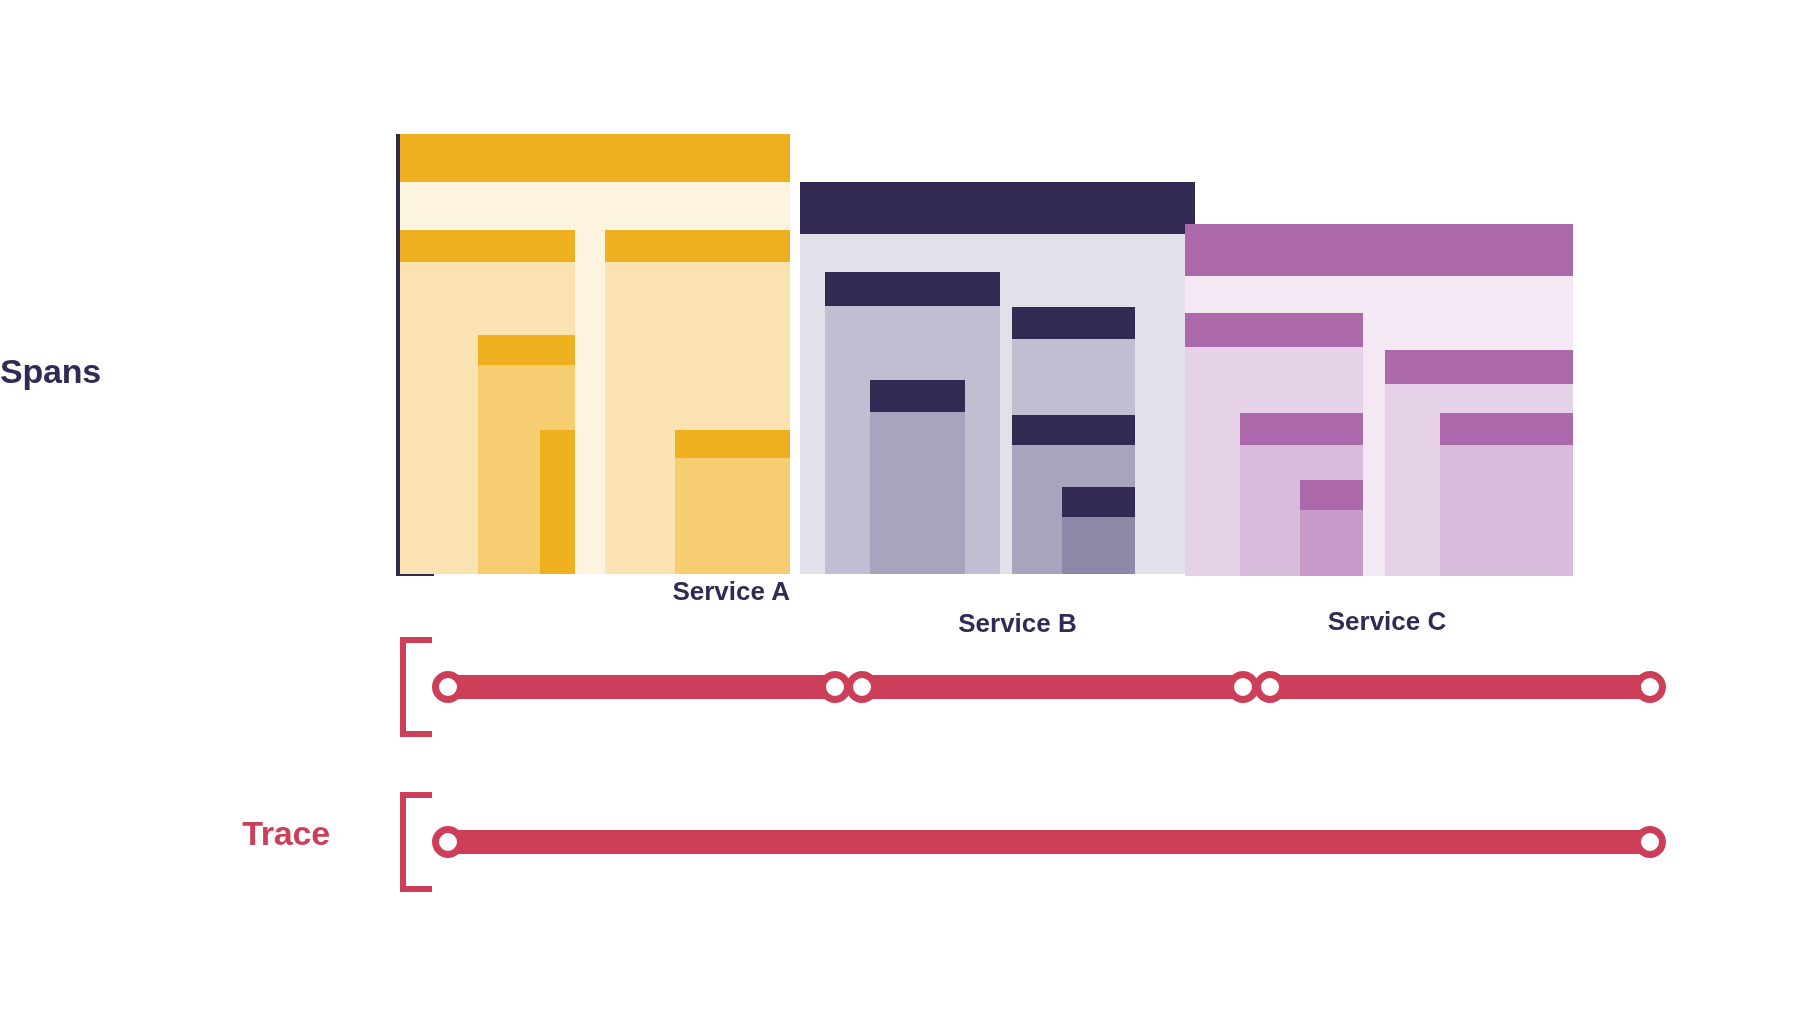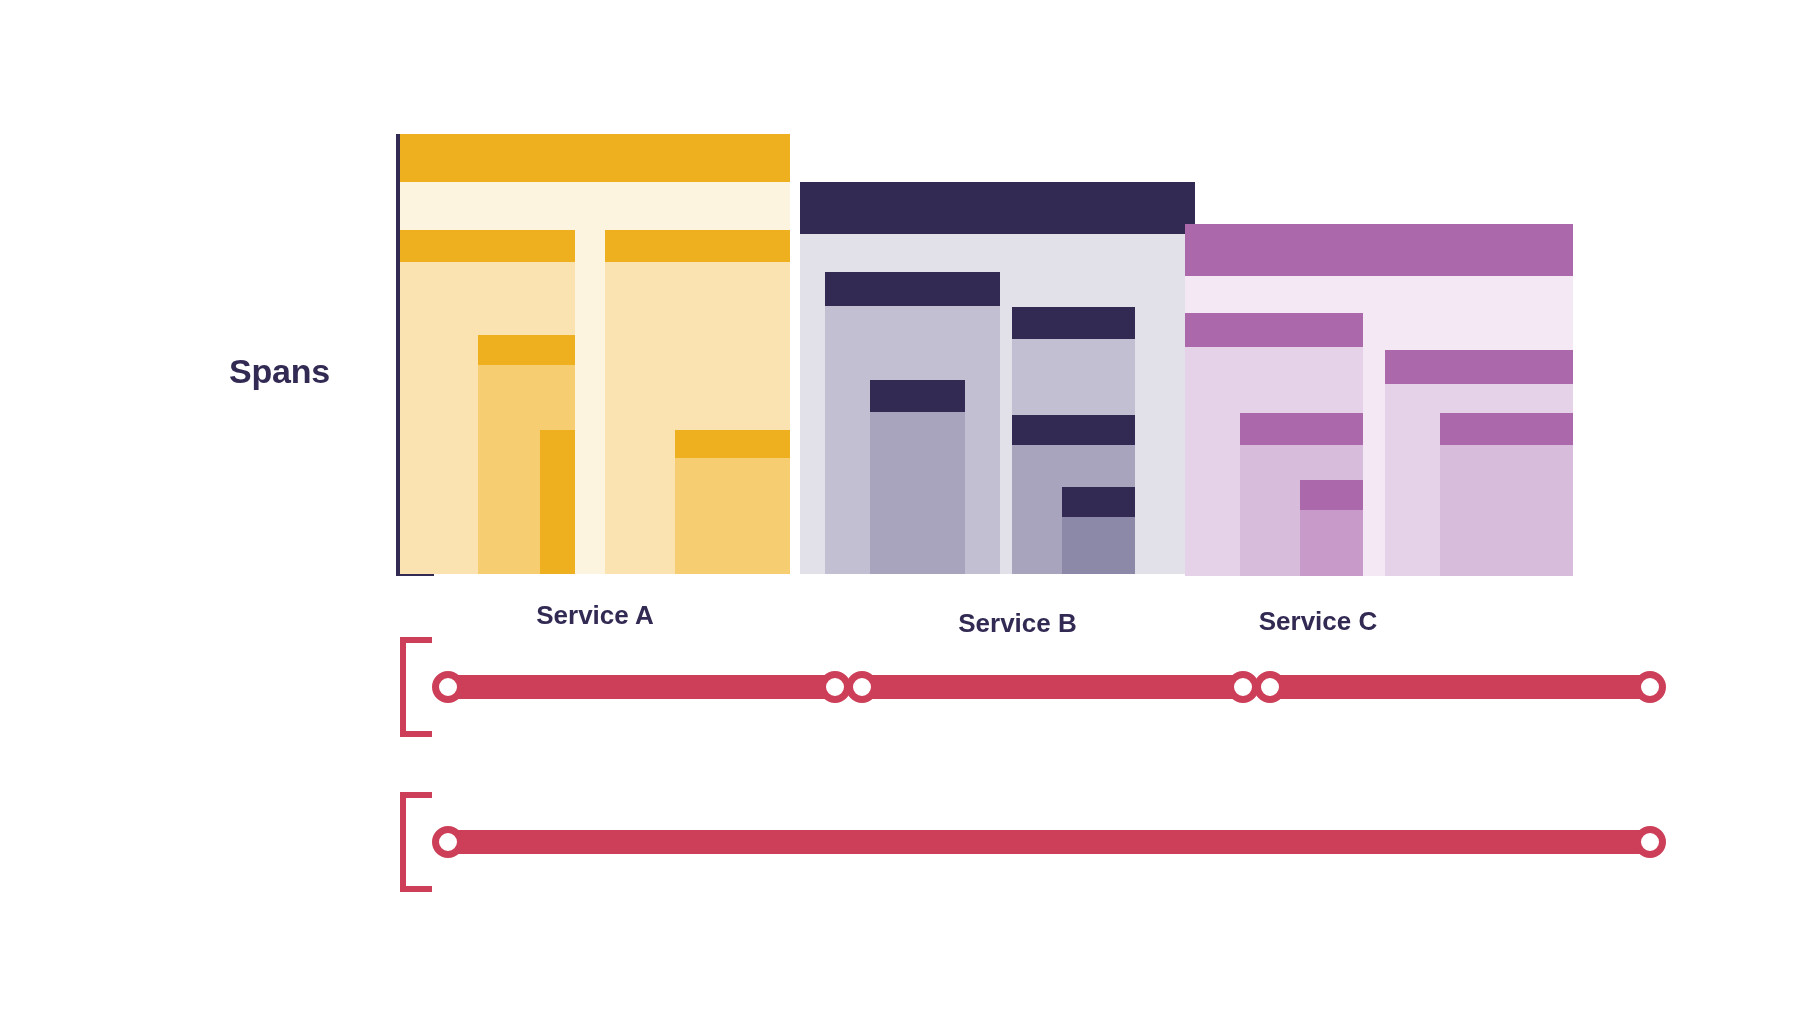--- a/index.html
+++ b/index.html
@@ -26,21 +26,21 @@
   .row-label {
     position: absolute;
     font-weight: bold;
     white-space: nowrap;
     letter-spacing: -0.2px;
   }
   #spans-label {
     left: 0px;
     top: 352px;
     width: 330px;
-    text-align: right;
+    text-align: left;
     font-size: 34px;
     color: #332a54;
   }
   #transactions-label {
     left: 0px;
     top: 658px;
     width: 365px;
     text-align: right;
     font-size: 34px;
     color: #cd3f58;
@@ -196,39 +196,40 @@
           <div class="span-head" style="height: 30px; background: rgb(171, 104, 171);"></div>
         </div>
         <div class="span-box" style="left: 1385px; top: 350px; width: 188px; height: 226px; background: rgb(230, 210, 232);">
           <div class="span-head" style="height: 34px; background: rgb(171, 104, 171);"></div>
         </div>
         <div class="span-box" style="left: 1440px; top: 413px; width: 133px; height: 163px; background: rgb(216, 188, 219);">
           <div class="span-head" style="height: 32px; background: rgb(171, 104, 171);"></div>
         </div>
       </div>
     <div id="service-labels">
-        <div class="service-label" style="left: 400px; top: 600px; width: 390px;">Service A</div>
+        <div class="service-label" style="left: 400px; top: 576px; width: 390px; text-align: right;">Service A</div>
         <div class="service-label" style="left: 820px; top: 608px; width: 395px;">Service B</div>
-        <div class="service-label" style="left: 1124px; top: 606px; width: 388px;">Service C</div>
+        <div class="service-label" style="left: 1193px; top: 606px; width: 388px;">Service C</div>
       </div>
   </div>
 
   <div id="transactions-bracket" class="bracket"></div>
   <div class="track-row" id="transactions-track" style="left:0px; top:657px; width:1800px;">
       <div class="track-bar" style="left: 448px; width: 387px; background: rgb(205, 63, 88);"></div>
       <div class="track-dot" style="left: 432px; border-color: rgb(205, 63, 88);"></div>
       <div class="track-dot" style="left: 819px; border-color: rgb(205, 63, 88);"></div>
       <div class="track-bar" style="left: 862px; width: 381px; background: rgb(205, 63, 88);"></div>
       <div class="track-dot" style="left: 846px; border-color: rgb(205, 63, 88);"></div>
       <div class="track-dot" style="left: 1227px; border-color: rgb(205, 63, 88);"></div>
       <div class="track-bar" style="left: 1270px; width: 380px; background: rgb(205, 63, 88);"></div>
       <div class="track-dot" style="left: 1254px; border-color: rgb(205, 63, 88);"></div>
       <div class="track-dot" style="left: 1634px; border-color: rgb(205, 63, 88);"></div>
     </div>
 
+  <div id="trace-label" class="row-label">Trace</div>
   <div id="trace-bracket" class="bracket"></div>
   <div class="track-row" id="trace-track" style="left:0px; top:812px; width:1800px;">
       <div class="track-bar" style="left: 448px; width: 1202px; background: rgb(205, 63, 88);"></div>
       <div class="track-dot" style="left: 432px; border-color: rgb(205, 63, 88);"></div>
       <div class="track-dot" style="left: 1634px; border-color: rgb(205, 63, 88);"></div>
     </div>
 
 </div>
 
 </body></html>

